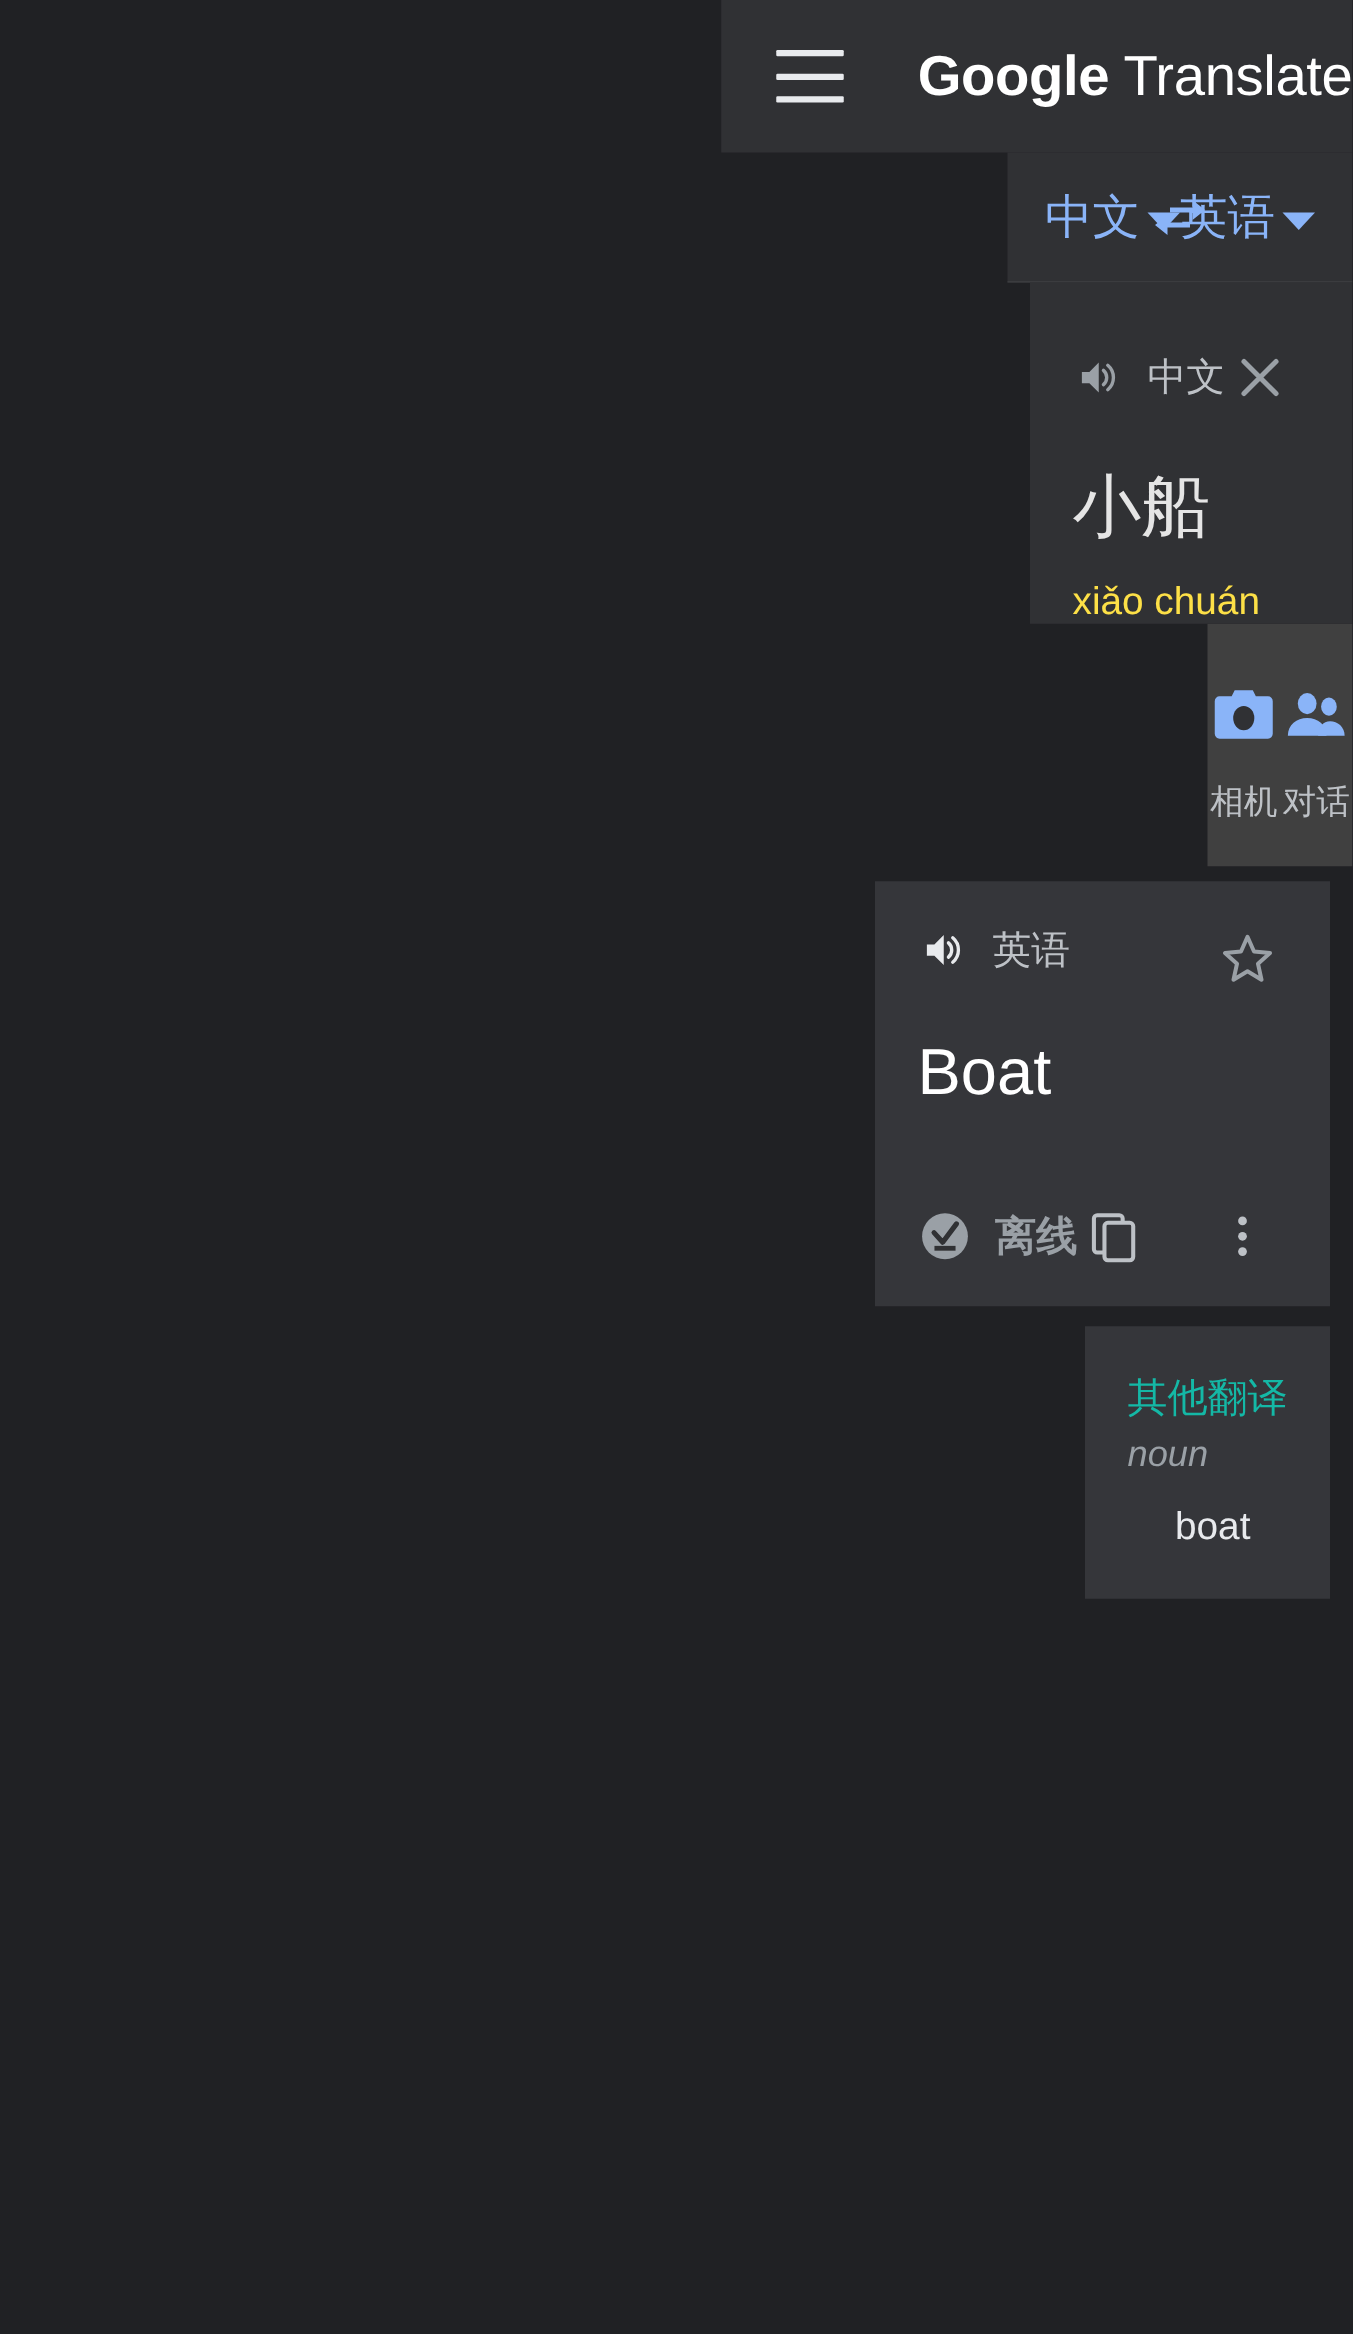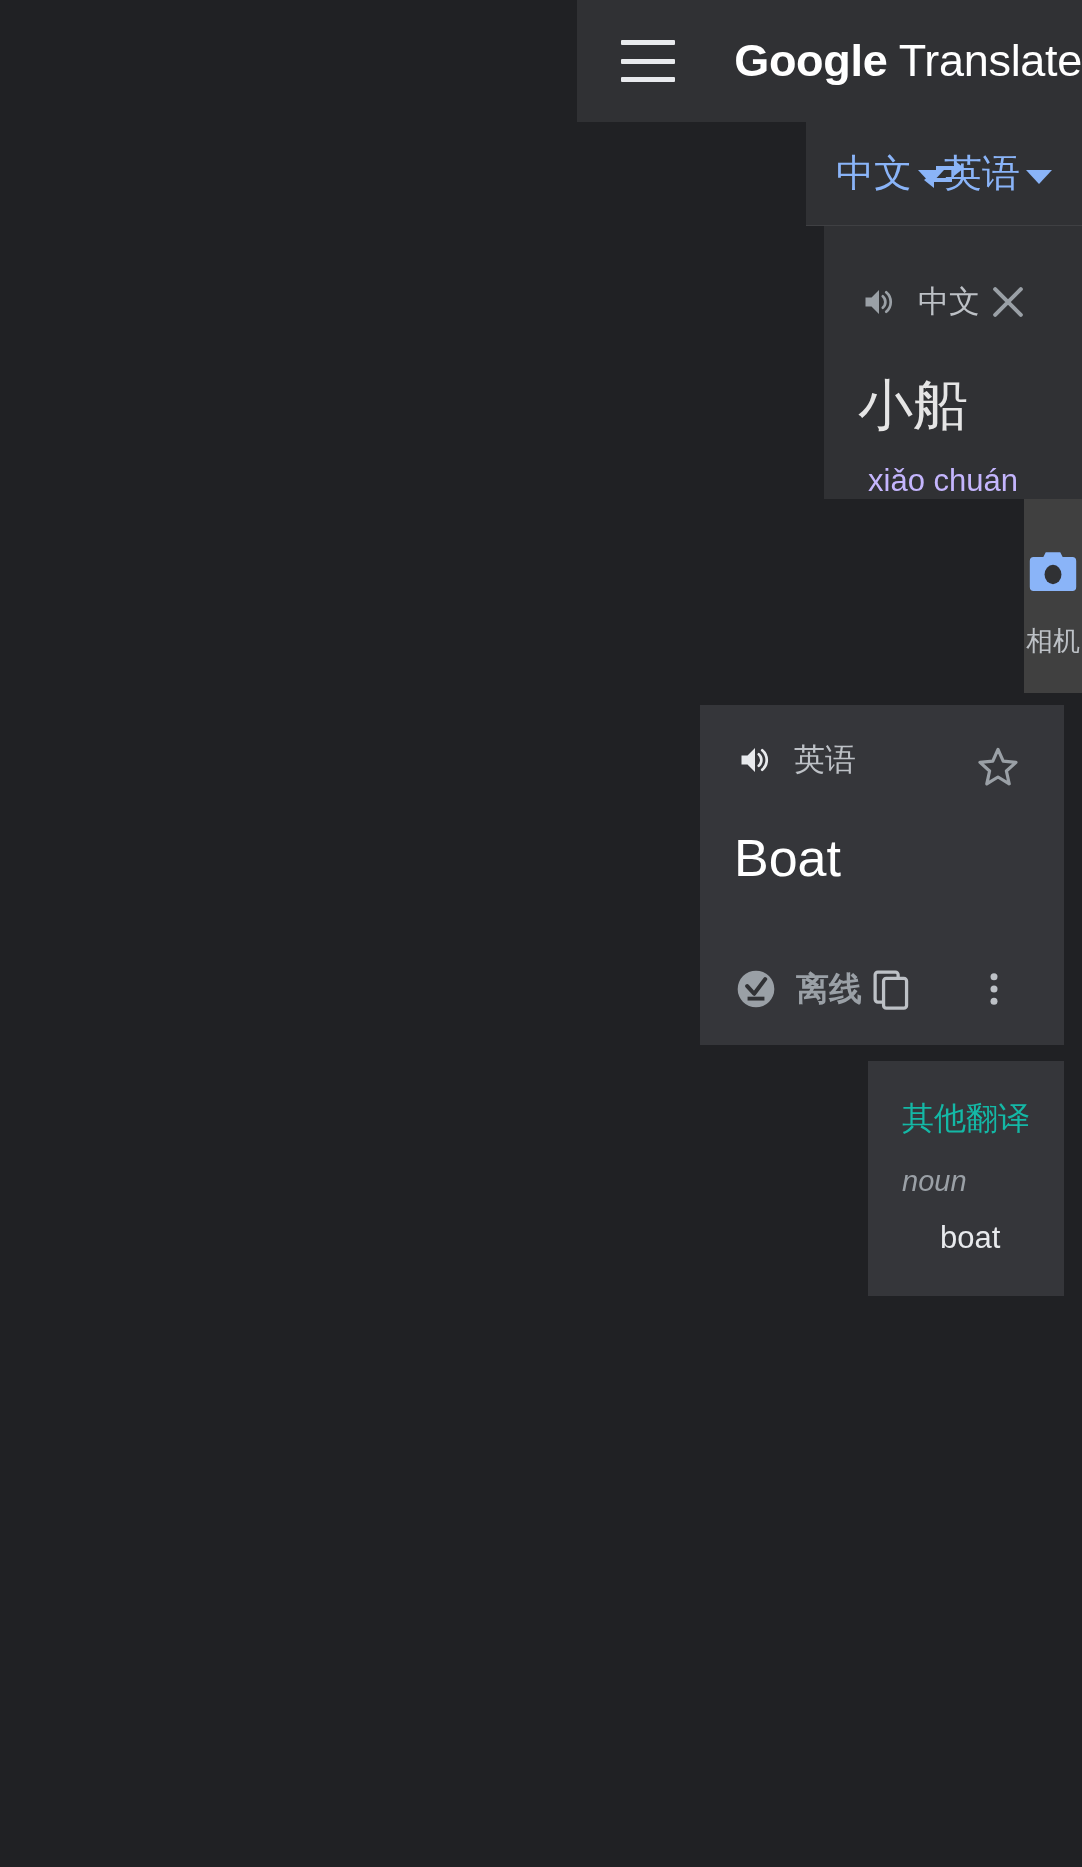--- a/index.html
+++ b/index.html
@@ -124,22 +124,21 @@
   }
   .src-text {
     margin-top: 44px;
     font-size: 55px;
     color: #e5e5e5;
     line-height: 1.15;
   }
   .src-pinyin {
     margin-top: 26px;
     font-size: 31px;
-    color: #c4b5fd;
-    margin-left: 10px;
+    color: #fde047;
   }
 
   
   .actions {
     background: #404040;
     display: flex;
     padding: 46px 0 34px 0;
     flex: 0 0 auto;
   }
   .action {
@@ -206,21 +205,21 @@
 
   .card-other {
     margin-top: 16px;
     padding: 36px 34px 40px 34px;
   }
   .other-title {
     font-size: 32px;
     color: #14b8a6;
   }
   .pos {
-    margin-top: 24px;
+    margin-top: 7px;
     font-size: 29px;
     color: #9aa0a6;
     font-style: italic;
   }
   .other-word {
     margin-top: 22px;
     margin-left: 38px;
     font-size: 31px;
     color: #e8eaed;
   }
@@ -287,20 +286,29 @@
   <div class="actions">
 
     <div class="action">
       <svg width="58" height="58" viewBox="0 0 24 24">
         <path d="M9 3 L8 5 L4 5 A1.6 1.6 0 0 0 2.4 6.6 L2.4 17.4 A1.6 1.6 0 0 0 4 19 L20 19 A1.6 1.6 0 0 0 21.6 17.4 L21.6 6.6 A1.6 1.6 0 0 0 20 5 L16 5 L15 3 Z" fill="#8ab4f8"></path>
         <ellipse cx="12" cy="12.2" rx="3.5" ry="4" fill="#303134"></ellipse>
       </svg>
       <span class="action-label">相机</span>
     </div>
 
+    <div class="action">
+      <svg width="58" height="58" viewBox="0 0 24 24">
+        <ellipse cx="9" cy="7.4" rx="3.1" ry="3.5" fill="#8ab4f8"></ellipse>
+        <ellipse cx="16.2" cy="8.4" rx="2.6" ry="3" fill="#8ab4f8"></ellipse>
+        <path d="M2.6 18 C2.6 14.4 5.5 12.2 9 12.2 C12.5 12.2 15.4 14.4 15.4 18 Z" fill="#8ab4f8"></path>
+        <path d="M12.6 18 C12.6 15.2 14.3 13.2 16.6 13.2 C19 13.2 21.4 15 21.4 18 Z" fill="#8ab4f8"></path>
+      </svg>
+      <span class="action-label">对话</span>
+    </div>
 
   </div>
 
   <div class="card card-result">
     <div class="res-head">
       <div class="speaker-row">
         <svg width="42" height="36" viewBox="0 0 24 24">
           <path d="M3 9 L3 15 L7 15 L12 20 L12 4 L7 9 Z" fill="#e8eaed"></path>
           <path d="M14.5 8.2 A5 5 0 0 1 14.5 15.8" stroke="#e8eaed" stroke-width="1.8" fill="none" stroke-linecap="round"></path>
           <path d="M16.8 5.5 A8.5 8.5 0 0 1 16.8 18.5" stroke="#e8eaed" stroke-width="1.8" fill="none" stroke-linecap="round"></path>

